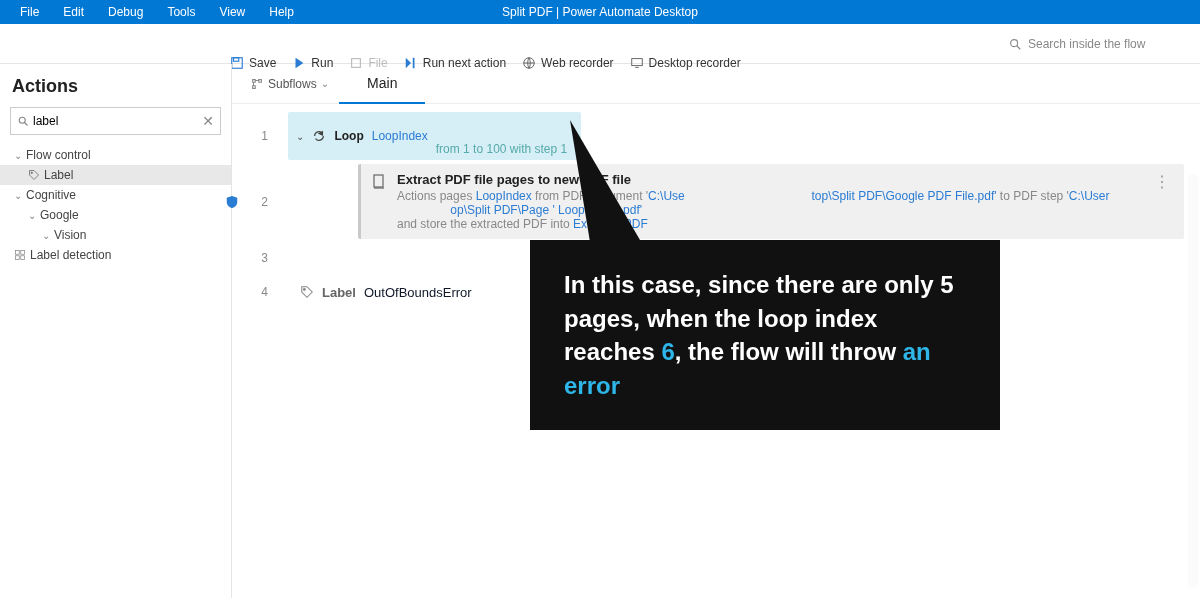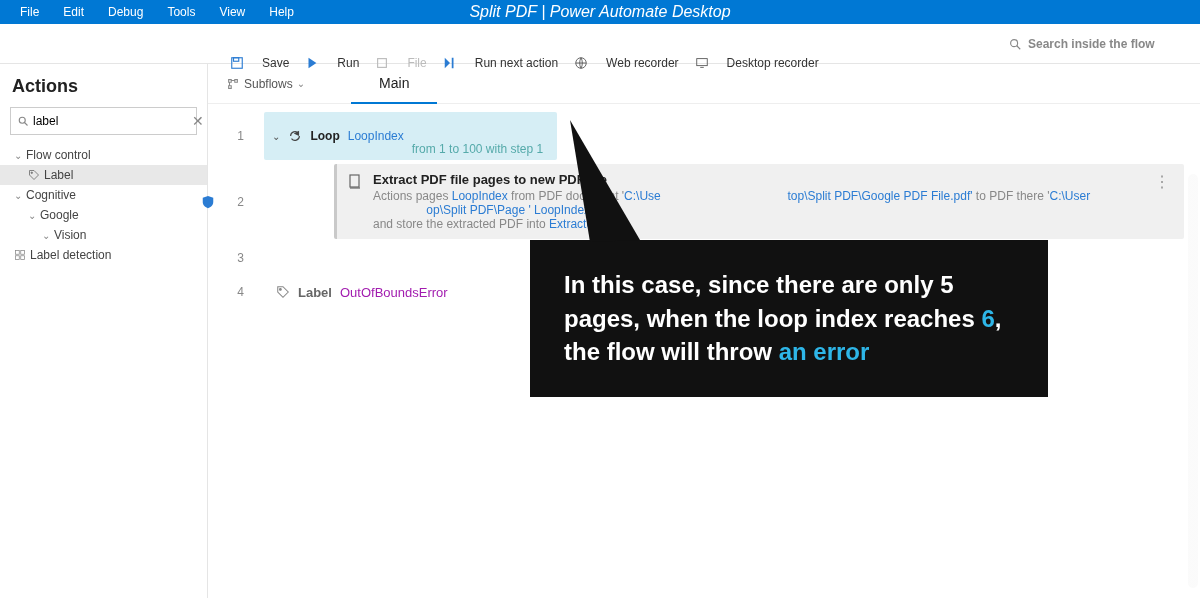--- a/index.html
+++ b/index.html
@@ -1,49 +1,49 @@
 <!DOCTYPE html>
 <html><head>
 <meta charset="utf-8">
 <style>
 * { margin: 0; padding: 0; box-sizing: border-box; font-family: "Segoe UI", Arial, sans-serif; }
 body { width: 1200px; height: 598px; overflow: hidden; background: #fff; position: relative; }
 
 
 .menubar { height: 24px; background: #0078d4; display: flex; align-items: center; padding: 0 8px; color: #fff; font-size: 12px; }
 .menubar .menu-item { padding: 0 12px; cursor: pointer; }
-.menubar .title { position: absolute; left: 50%; transform: translateX(-50%); font-size: 16px; font-style: italic; }
+.menubar .title { position: absolute; left: 50%; transform: translateX(-50%); font-size: 12px; }
 
 
 .toolbar { height: 40px; display: flex; align-items: center; padding: 0 12px; border-bottom: 1px solid #e5e5e5; font-size: 12px; color: #333; }
-.toolbar .tb-item { display: flex; align-items: center; gap: 18px; padding: 0 8px; cursor: pointer; margin-top: 39px; }
+.toolbar .tb-item { display: flex; align-items: center; gap: 5px; padding: 0 8px; cursor: pointer; margin-top: 39px; }
 .toolbar .tb-item.disabled { color: #bbb; }
 .toolbar .spacer { flex: 1; }
-.toolbar .search-flow { display: flex; align-items: center; gap: 6px; color: #888; min-width: 180px; font-weight: bold; }
+.toolbar .search-flow { display: flex; align-items: center; gap: 6px; color: #888; min-width: 180px; }
 .toolbar svg { width: 14px; height: 14px; }
 
 
 .main { display: flex; height: calc(598px - 64px); }
-.sidebar { width: 208px; border-right: 1px solid #e5e5e5; padding: 8px 0; }
+.sidebar { width: 232px; border-right: 1px solid #e5e5e5; padding: 8px 0; }
 .sidebar-title { font-size: 18px; font-weight: 600; padding: 4px 12px 10px; color: #222; }
 .searchbox { margin: 0 10px 10px; height: 28px; border: 1px solid #ccc; display: flex; align-items: center; padding: 0 6px; font-size: 12px; color: #555; }
 .searchbox input { flex: 1; border: none; outline: none; font-size: 12px; padding: 0 4px; }
 .searchbox .clear { color: #888; cursor: pointer; font-size: 14px; }
 .tree { font-size: 12px; color: #444; }
 .tree-item { padding: 3px 8px 3px 14px; display: flex; align-items: center; gap: 4px; cursor: pointer; }
 .tree-item .caret { width: 8px; font-size: 10px; color: #888; }
 .tree-item.level1 { padding-left: 28px; }
 .tree-item.level2 { padding-left: 42px; }
 .tree-item.leaf { }
 .tree-item.sel { background: #e8e8e8; }
 .tree-icon { width: 12px; height: 12px; }
 
 
 .canvas { flex: 1; display: flex; flex-direction: column; }
-.subflowbar { height: 40px; display: flex; align-items: center; padding: 0 8px; font-size: 12px; border-bottom: 1px solid #eee; gap: 36px; }
+.subflowbar { height: 40px; display: flex; align-items: center; padding: 0 8px; font-size: 12px; border-bottom: 1px solid #eee; }
 .subflowbar .sfbtn { display: flex; align-items: center; gap: 4px; color: #555; padding: 0 10px; cursor: pointer; }
 .subflowbar .tab { padding: 0 28px; height: 40px; display: flex; align-items: center; border-bottom: 2px solid #0078d4; font-size: 14px; color: #222; cursor: pointer; }
 
 .flow-area { flex: 1; padding: 8px 16px 8px 0; position: relative; }
 .row { display: flex; align-items: center; min-height: 30px; margin-bottom: 4px; }
 .row .num { width: 56px; text-align: right; padding-right: 20px; font-size: 12px; color: #888; }
 .row .content { flex: 1; }
 
 .action-hdr { display: inline-flex; align-items: center; gap: 8px; background: #d6eef5; padding: 4px 14px 4px 8px; border-radius: 2px; font-size: 12px; }
 .action-hdr .caret { color: #555; font-size: 10px; }
@@ -57,28 +57,28 @@
 .sub-block .title { font-weight: 600; color: #222; font-size: 13px; }
 .sub-block .desc { color: #888; margin-top: 2px; }
 .sub-block .desc .var { color: #2b7cd3; }
 .sub-block .more { color: #999; margin-left: auto; font-size: 16px; padding: 0 4px; cursor: pointer; }
 
 .end-block { display: inline-flex; align-items: center; gap: 8px; background: #eaf4f7; padding: 4px 12px; font-size: 13px; color: #5a8; font-weight: 600; }
 .end-block svg { color: #5a8; }
 
 .label-block { display: inline-flex; align-items: center; gap: 8px; padding: 4px 12px; font-size: 13px; }
 .label-block .lbl { color: #666; font-weight: 600; }
-.label-block .val { color: #a21caf; }
+.label-block .val { color: #0f172a; }
 
 .shield { color: #2b7cd3; margin-left: -32px; margin-right: 16px; }
 
 
 .callout-wrap { position: absolute; left: 530px; top: 240px; }
 .callout-arrow { position: absolute; left: 30px; top: -120px; }
-.callout { background: #111; color: #fff; font-size: 24px; font-weight: 700; padding: 28px 34px; width: 518px; line-height: 1.4; }
+.callout { background: #111; color: #fff; font-size: 24px; font-weight: 700; padding: 28px 34px; width: 470px; line-height: 1.4; }
 .callout .hl1 { color: #2eb6e8; }
 .callout .hl2 { color: #2eb6e8; }
 
 .scroll-hint { position: absolute; right: 2px; top: 70px; bottom: 10px; width: 10px; background: linear-gradient(#f4f4f4,#f4f4f4); border-radius: 5px; opacity: .4; }
 
 .icon { display: inline-flex; }
 </style>
 </head>
 <body>
 
@@ -261,21 +261,21 @@
                 <svg width="16" height="16" viewBox="0 0 16 16" fill="none" stroke="#666" stroke-width="1.2">
                   <rect x="3" y="1" width="9" height="12"></rect>
                   <path d="M3 14h10"></path>
                 </svg>
               </span>
             <div style="flex:1;">
               <div class="title">Extract PDF file pages to new PDF file</div>
               <div class="desc">
                 <span>Actions pages </span><span class="var">LoopIndex</span><span> from PDF document '</span><span class="var">C:\Use</span>
                 <span style="display:inline-block;width:120px;"></span>
-                <span class="var">top\Split PDF\Google PDF File.pdf'</span><span> to PDF there '</span><span class="var">C:\User</span>
+                <span class="var">top\Split PDF\Google PDF File.pdf'</span><span> to PDF step '</span><span class="var">C:\User</span>
                 <span style="display:inline-block;width:50px;"></span>
                 <span class="var">op\Split PDF\Page ' </span><span class="var">LoopIndex</span><span class="var"> '.pdf'</span>
                 <br>
                 <span>and store the extracted PDF into </span><span class="var">ExtractedPDF</span>
               </div>
             </div>
             <div class="more">⋮</div>
           </div>
         </div>
       </div>

